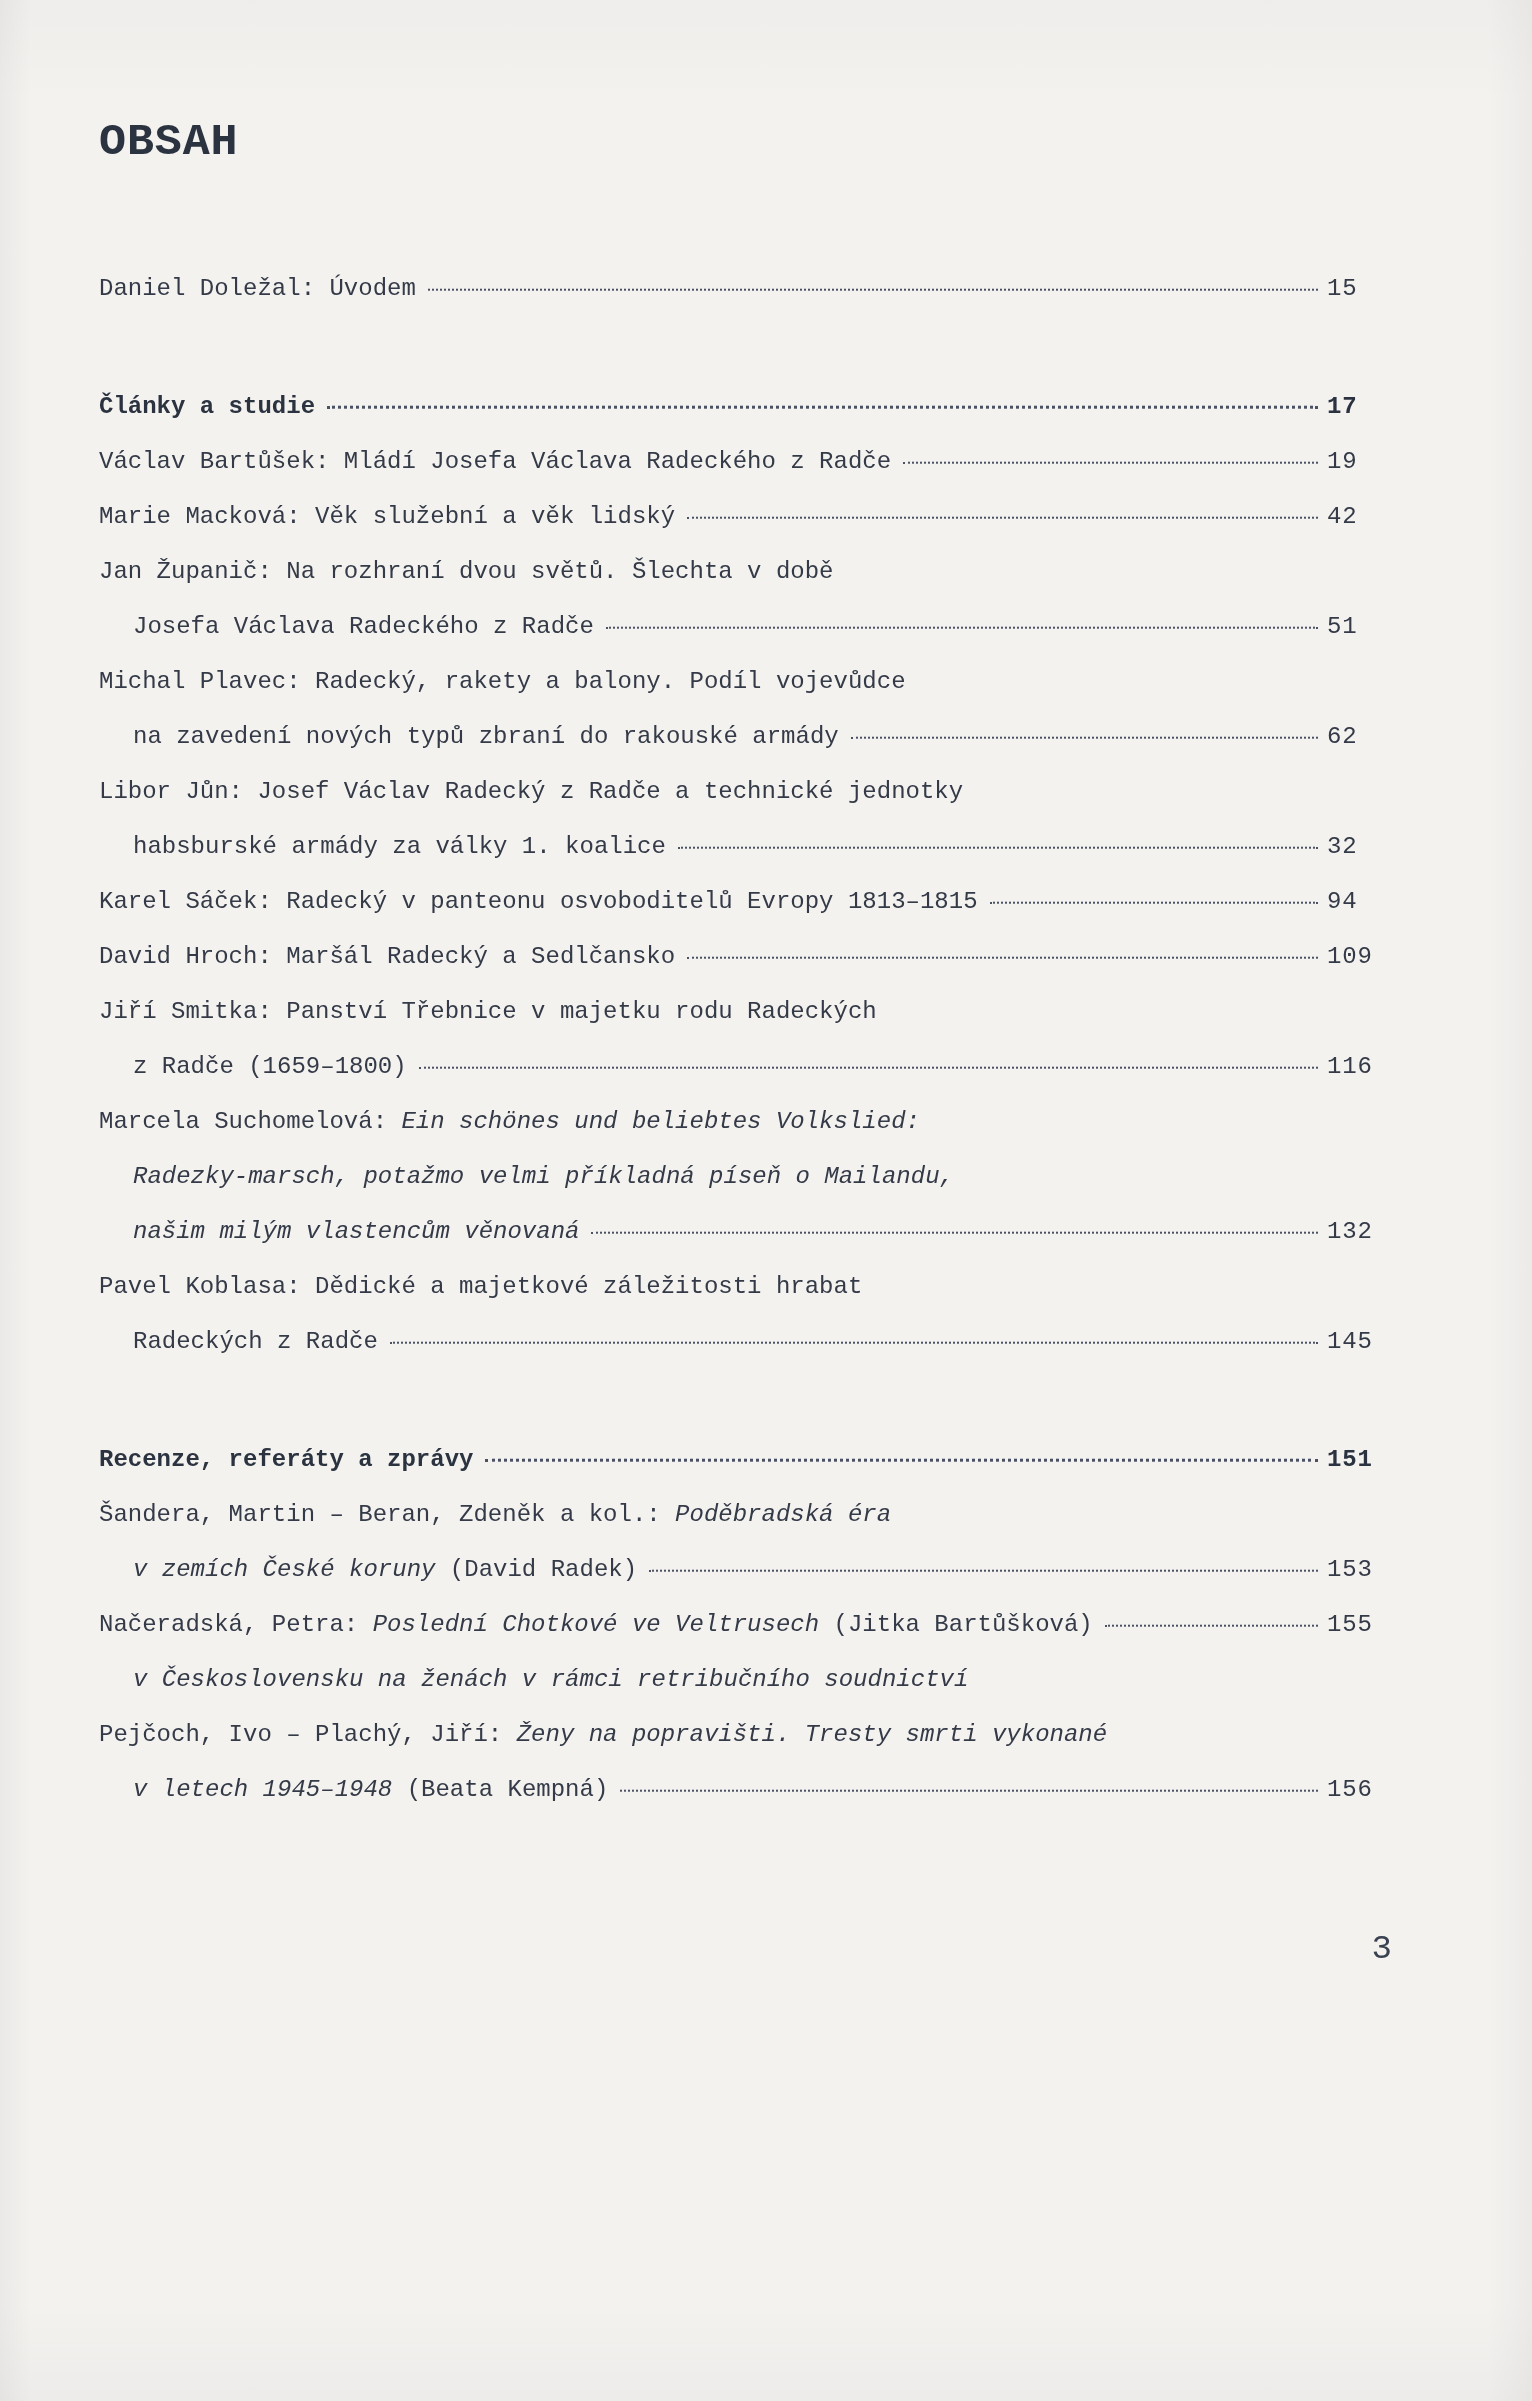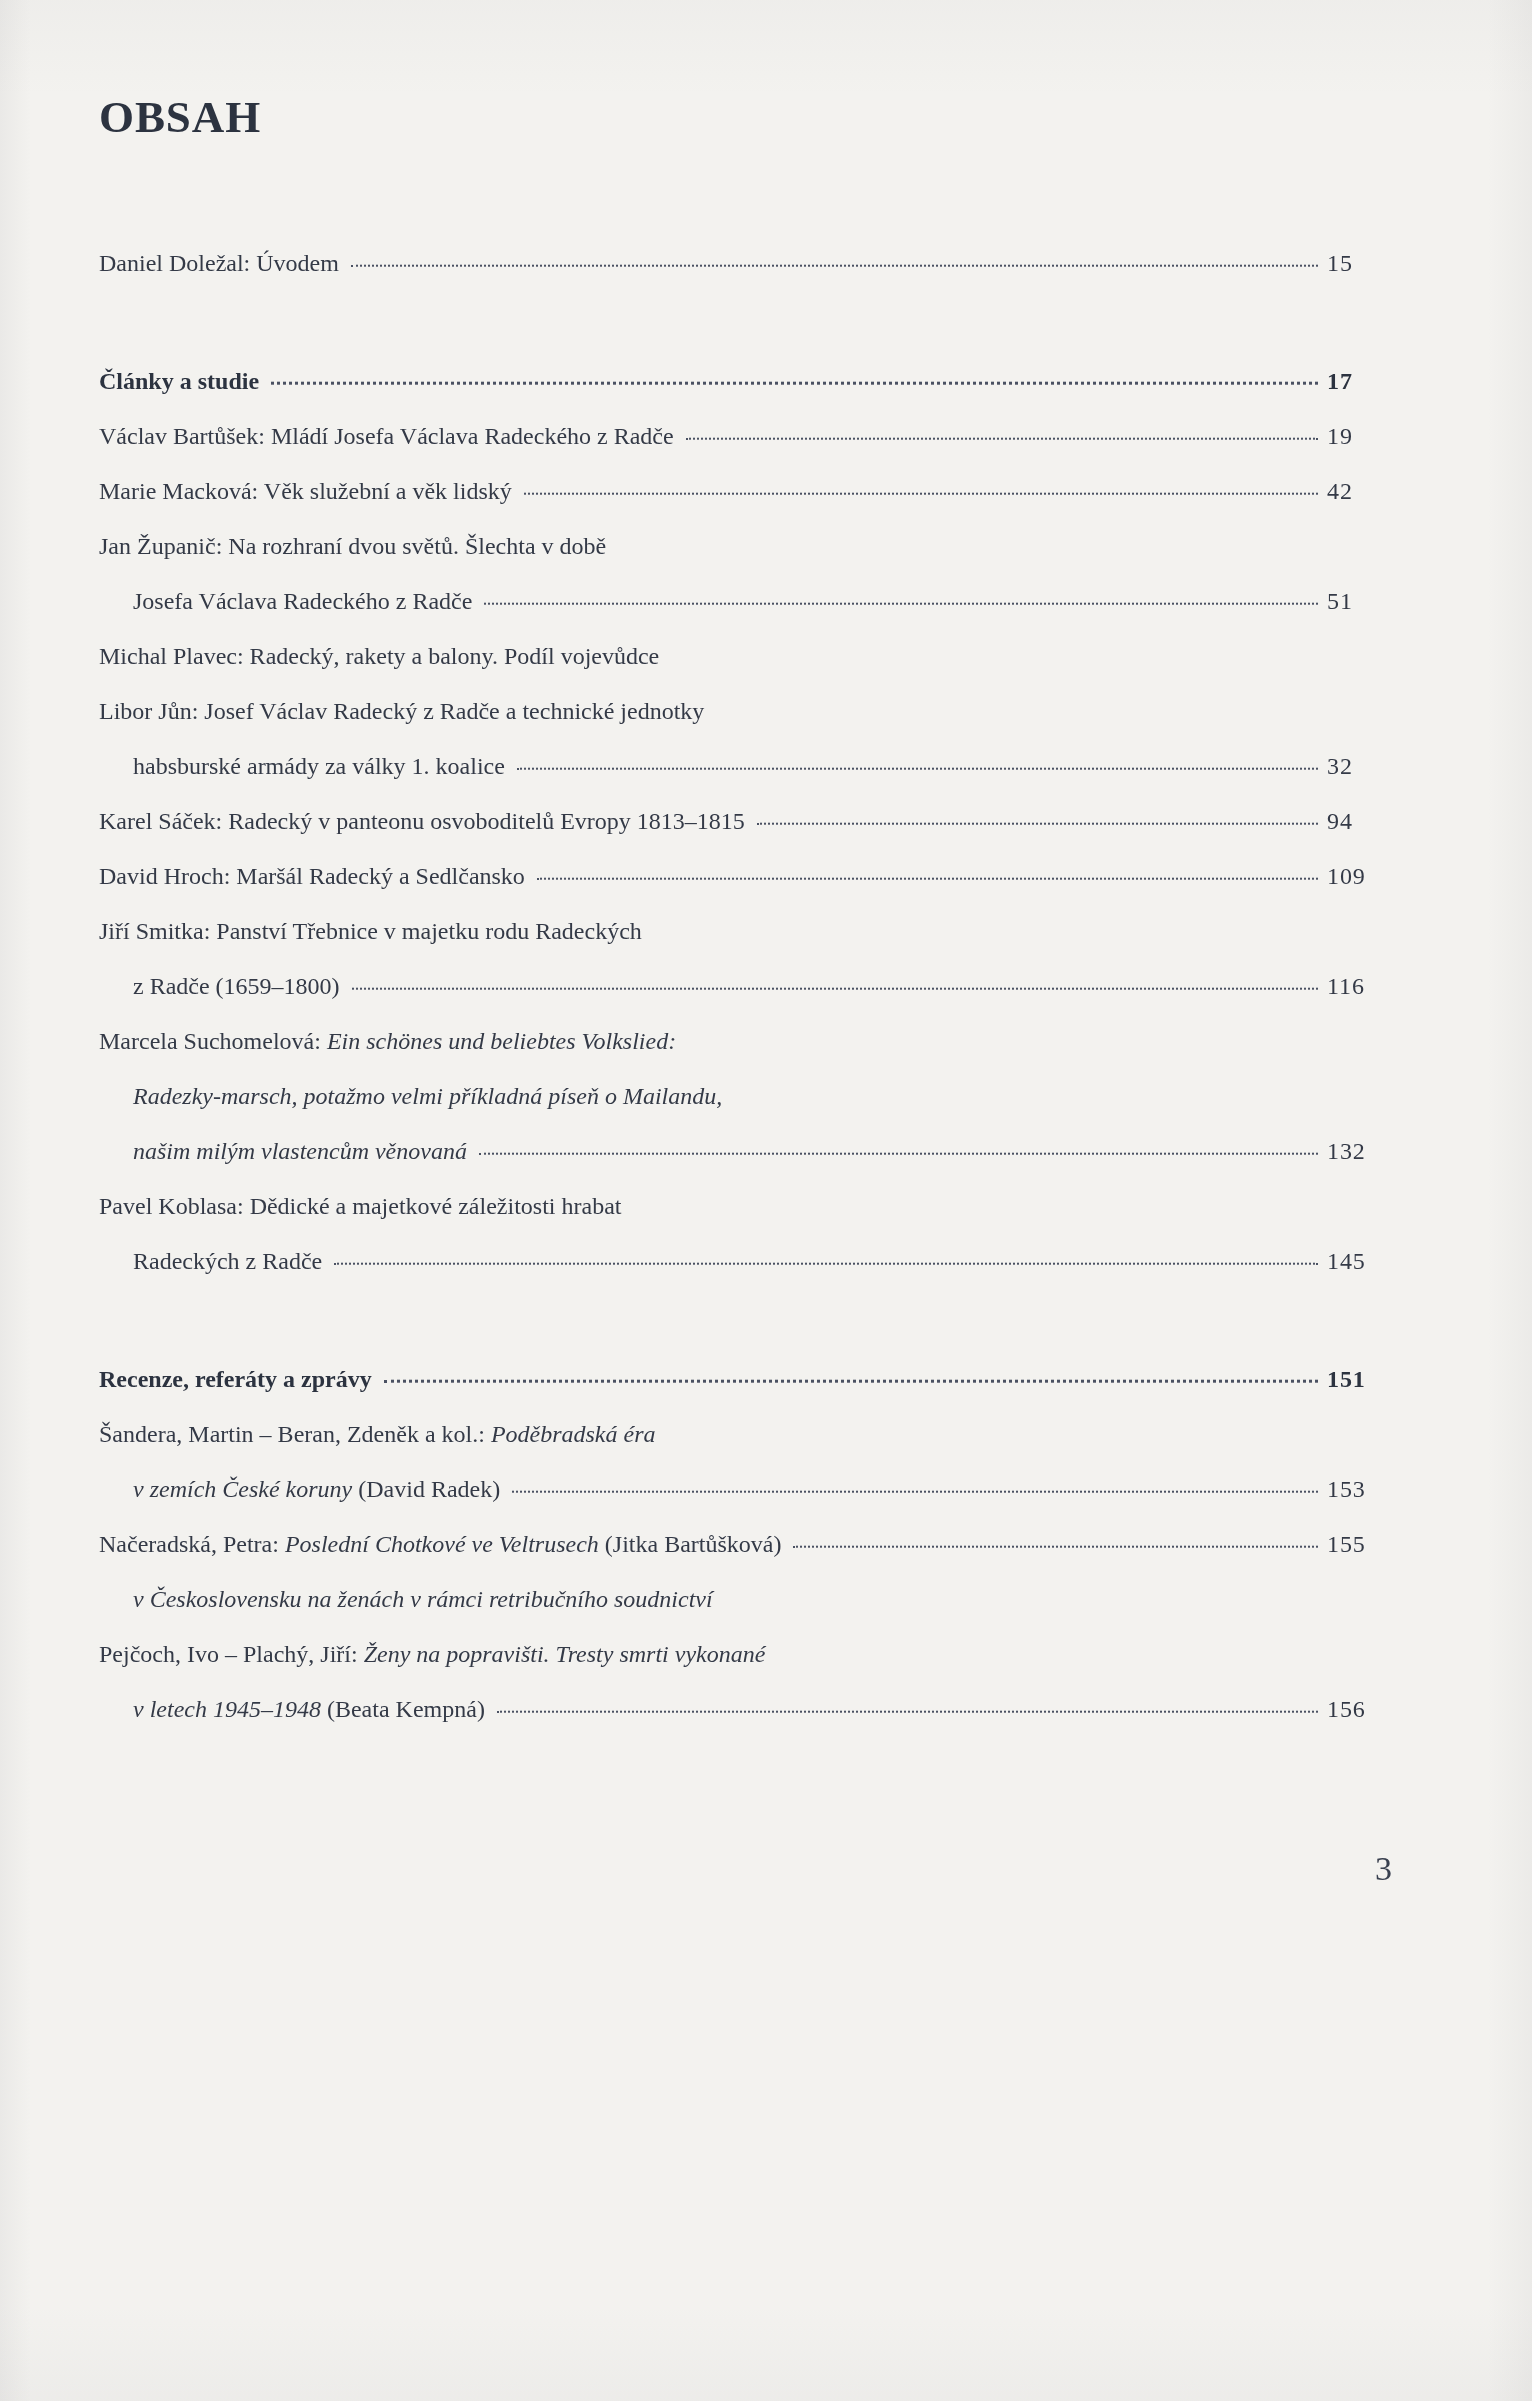--- a/index.html
+++ b/index.html
@@ -12,24 +12,25 @@
     background: #f3f2ef;
     font-family: "Liberation Serif", "DejaVu Serif", serif;
     color: #343a47;
     overflow: hidden;
   }
   .page {
     position: relative;
     width: 100%;
     height: 100%;
     box-sizing: border-box;
-    padding: 92px 141px 0 99px;
+    padding: 117px 141px 0 99px;
     background:
       linear-gradient(180deg, rgba(120,120,130,0.04) 0%, rgba(120,120,130,0.00) 4%, rgba(120,120,130,0.00) 96%, rgba(120,120,130,0.05) 100%),
       linear-gradient(90deg, rgba(90,90,100,0.06) 0%, rgba(90,90,100,0.00) 2%, rgba(90,90,100,0.00) 97%, rgba(90,90,100,0.05) 100%);
+    font-family: Liberation Mono, monospace;
   }
   .title {
     font-size: 45px;
     line-height: 51px;
     font-weight: bold;
     letter-spacing: 0.9px;
     color: #2c3340;
     margin: 0 0 93px 0;
   }
   .row {
@@ -103,20 +104,25 @@
   </div>
   <div class="row cont">
     <span class="t">Josefa Václava Radeckého z Radče</span>
     <span class="dots"></span>
     <span class="pg">51</span>
   </div>
 
   <div class="row">
     <span class="t">Michal Plavec: Radecký, rakety a balony. Podíl vojevůdce</span>
   </div>
+  <div class="row cont">
+    <span class="t">na zavedení nových typů zbraní do rakouské armády</span>
+    <span class="dots"></span>
+    <span class="pg">62</span>
+  </div>
 
   <div class="row">
     <span class="t">Libor Jůn: Josef Václav Radecký z Radče a technické jednotky</span>
   </div>
   <div class="row cont">
     <span class="t">habsburské armády za války 1. koalice</span>
     <span class="dots"></span>
     <span class="pg">32</span>
   </div>
 

